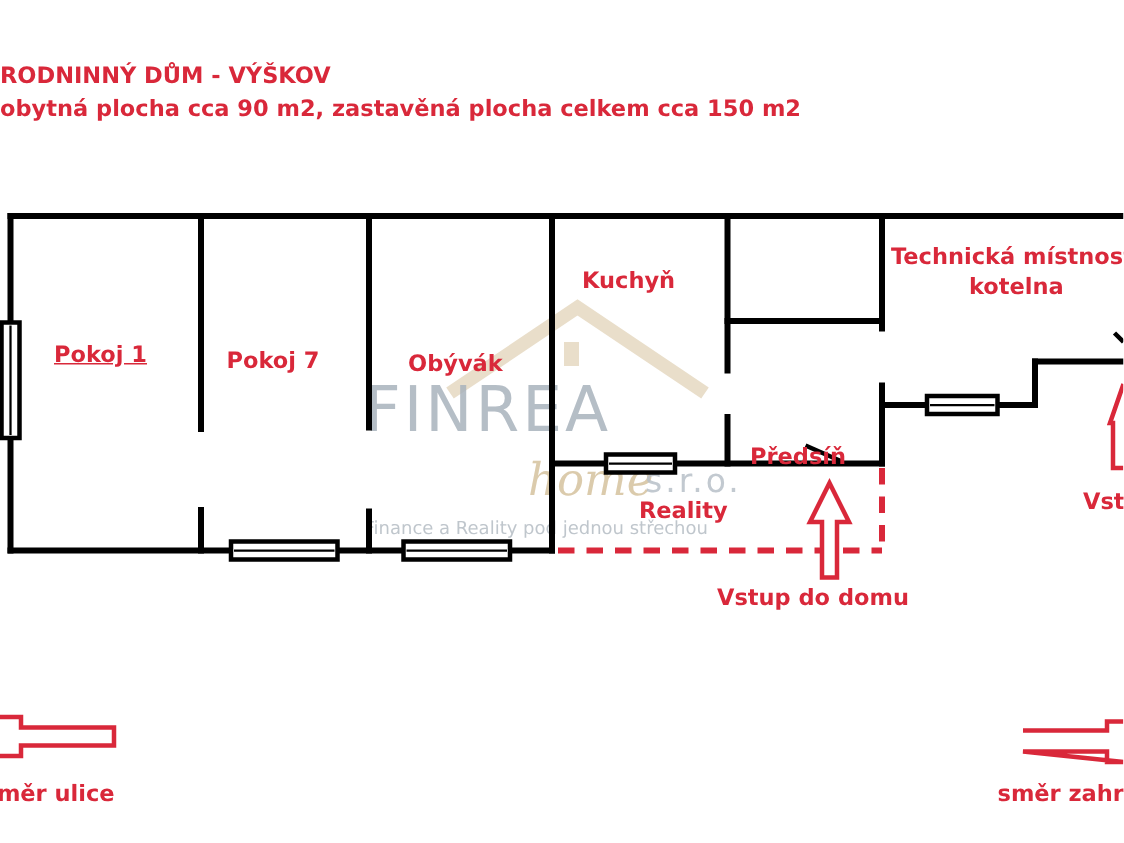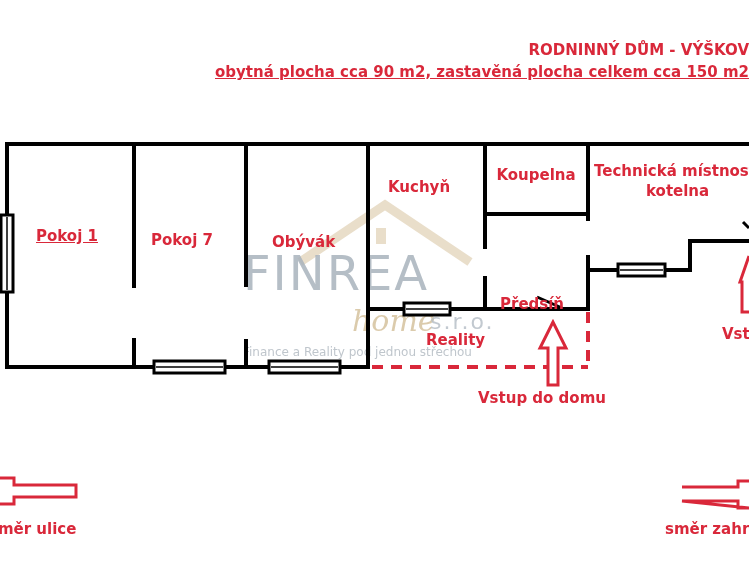--- a/index.html
+++ b/index.html
@@ -1,22 +1,22 @@
 <!DOCTYPE html>
 <html><head>
 <meta charset="utf-8">
 <style>
   html, body { margin:0; padding:0; background:#ffffff; }
   body { width:749px; height:562px; overflow:hidden; position:relative; font-family:"DejaVu Sans", sans-serif; }
-  .title { position:absolute; left:0; width:749px; text-align:right; color:#d9283a; font-weight:bold; }
+  .title { position:absolute; left:0; width:749px; text-align:left; color:#d9283a; font-weight:bold; }
   .t1 { top:41px; font-size:15px; }
-  .t2 { top:63px; font-size:15px;text-decoration:underline; }
+  .t2 { top:63px; font-size:15px; }
   svg.plan { position:absolute; left:0; top:0; }
   .lbl { position:absolute; color:#d9283a; font-weight:bold; font-size:15px; white-space:nowrap; text-align:center; line-height:20px; }
-  .wm-main { position:absolute; left:243px; top:240px; font-family:"DejaVu Sans", sans-serif; font-size:48px; color:#a9b3bd; opacity:0.85; letter-spacing:2px; line-height:66px; }
+  .wm-main { position:absolute; left:243px; top:240px; font-family:"DejaVu Sans", sans-serif; font-size:42px; color:#a9b3bd; opacity:0.85; letter-spacing:2px; line-height:66px; }
   .wm-home { position:absolute; left:352px; top:306px; font-family:"DejaVu Serif", serif; font-style:italic; font-size:30px; color:#d8c6a4; opacity:0.9; line-height:30px; }
   .wm-sro { position:absolute; left:430px; top:310px; font-size:22px; color:#b8c0c8; opacity:0.85; letter-spacing:2px; line-height:24px;text-align:center; }
   .wm-tag { position:absolute; left:243px; top:345px; font-size:12px; color:#b9c0c7; opacity:0.9; line-height:14px; }
 </style>
 </head>
 <body>
 
 <div class="title t1">RODNINNÝ DŮM - VÝŠKOV</div>
 <div class="title t2">obytná plocha cca 90 m2, zastavěná plocha celkem cca 150 m2</div>
 
@@ -86,21 +86,20 @@
   <path d="M0,478 L14,478 L14,485 L76,485 L76,497 L14,497 L14,504 L0,504" fill="#fff" stroke="#d9283a" stroke-width="3"></path>
 
   <path d="M682,487 L738,487 L738,481 L749,481 M749,508 L738,508 L738,501 L682,501 Z" fill="#fff" stroke="#d9283a" stroke-width="3"></path>
 </svg>
 
 <div class="lbl" style="left:36px; top:226px;text-decoration:underline;">Pokoj 1</div>
 <div class="lbl" style="left:151px; top:230px;">Pokoj 7</div>
 <div class="lbl" style="left:272px; top:232px;">Obývák</div>
 <div class="lbl" style="left:388px; top:177px;">Kuchyň</div>
 <div class="lbl" style="left:490px; top:165px; width:92px;">
-  <div>Koupelna</div>
 </div>
 <div class="lbl" style="left:594px; top:161px; width:200px; text-align:left;">
   <div>Technická místnost</div>
   <div style="padding-left:52px;">kotelna</div>
 </div>
 <div class="lbl" style="left:500px; top:254px;margin-top:40px;">Předsíň</div>
 <div class="lbl" style="left:426px; top:330px;">Reality</div>
 
 <div class="lbl" style="left:478px; top:388px;">Vstup do domu</div>
 <div class="lbl" style="left:722px; top:324px;">Vstup</div>

